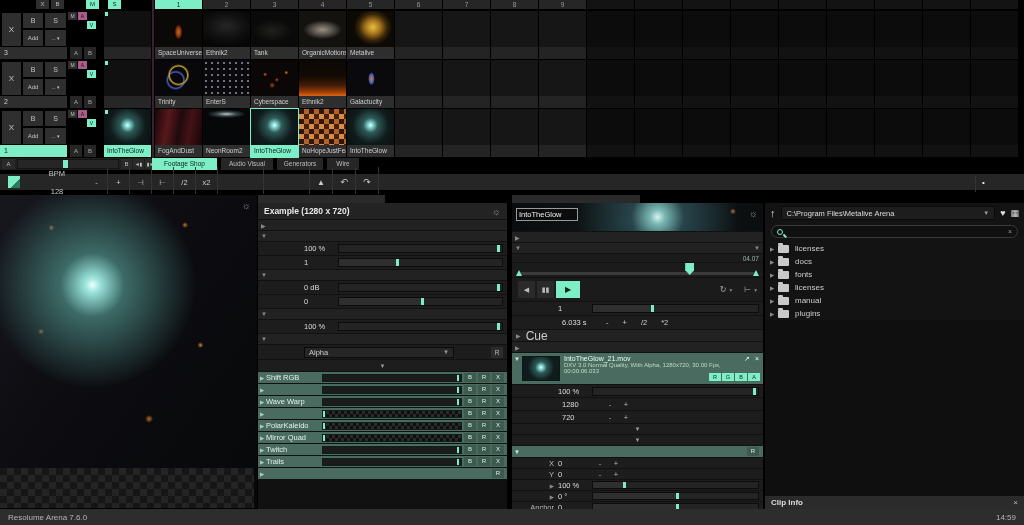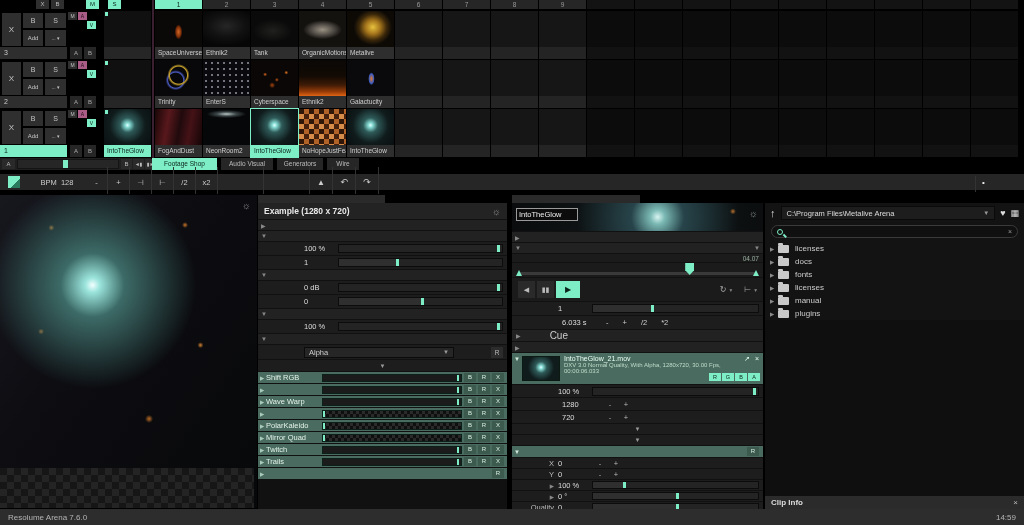--- a/index.html
+++ b/index.html
@@ -45,21 +45,21 @@
   #xfade-a{position:absolute;left:2px;top:1px;width:13px;height:10px;background:#2a2a2a;font-size:6px;line-height:10px;text-align:center;color:#bbb;}
   #fader-track{position:absolute;left:17px;top:1px;width:102px;height:10px;background:#262626;border:1px solid #141414;}
   #fader-handle{position:absolute;left:45%;top:0;width:5px;height:8px;background:var(--accent);}
   #xfade-b{position:absolute;left:121px;top:1px;width:11px;height:10px;background:#2a2a2a;font-size:6px;line-height:10px;text-align:center;color:#bbb;}
   .skip-btn{position:absolute;top:1px;width:11px;height:10px;background:#2a2a2a;color:#bbb;font-size:5px;line-height:10px;text-align:center;}
   .tab{position:absolute;top:0;height:12px;background:#262626;color:#bbb;font-size:6.5px;line-height:12px;text-align:center;}
   .tab.active{background:var(--accent);color:#0c241c;}
 
   
   #bpm-bar{position:absolute;left:0;top:172px;width:1024px;height:20px;background:#262626;border-top:2px solid #000;border-bottom:2px solid #000;display:flex;align-items:center;}
-  .bpm-cell{height:30px;border-right:1px solid #333;display:flex;align-items:center;justify-content:center;color:#ccc;font-size:7.5px;}
+  .bpm-cell{height:30px;border-right:1px solid #333;display:flex;align-items:center;justify-content:center;color:#ccc;font-size:7.5px;flex-direction:column;}
   #bpm-swatch{width:12px;height:12px;margin:0 8px;background:linear-gradient(135deg,var(--accent) 0 60%,#2a7a5e 60%);}
   #bpm-dot{position:absolute;right:34px;top:5px;width:8px;height:8px;color:#eee;font-size:8px;line-height:8px;}
   #bpm-sep-r{position:absolute;right:48px;top:2px;width:1px;height:16px;background:#333;}
 
   
   #main{position:absolute;left:0;top:194px;width:1024px;height:315px;background:#000;}
   #monitor{position:absolute;left:0;top:1px;width:257px;height:313px;overflow:hidden;background:#060809;}
   #monitor-img{position:absolute;left:0;top:0;width:257px;height:273px;
     background:
       radial-gradient(circle at 36% 33%, #f2ffff 0%, #9ae4dc 3%, #3c6a66 13%, rgba(20,30,30,0) 42%),
@@ -118,21 +118,21 @@
   #transport{height:23px;background:#1b1b1b;display:flex;align-items:center;padding:0 6px;}
   .tp-btn{width:17px;height:17px;background:#2a2a2a;color:#bbb;font-size:7px;display:flex;align-items:center;justify-content:center;margin-right:2px;}
   .tp-btn.play{width:24px;background:var(--accent);color:#0c241c;font-size:8px;}
   .tp-right{margin-left:auto;display:flex;align-items:center;gap:3px;color:#aaa;font-size:8px;}
   .tp-right .dda{font-size:5.5px;color:#888;}
   #dur-row{height:13px;}
   #dur-row span{font-size:7.5px;color:#ccc;margin-right:14px;}
   #dur-row .dv{width:34px;margin-left:50px;margin-right:10px;color:#ddd;}
   #cue-row{height:11px;background:#222;}
   #cue-row .arr{color:#888;font-size:6px;margin:0 5px 0 4px;}
-  #cue-row .cl{font-size:10px;color:#ccc;margin-left:24px;}
+  #cue-row .cl{font-size:12px;color:#ccc;}
   #file-card{height:31px;background:var(--teal);position:relative;flex:none;margin-bottom:1px;display:flex;}
   #file-card .arr{width:10px;color:#cfe8da;font-size:6px;text-align:center;padding-top:3px;}
   #file-thumb{width:38px;height:25px;margin-top:3px;flex:none;border:1px solid #0a1a12;
     background:radial-gradient(circle at 50% 45%, #e8ffff 0%, #8adfd8 8%, #2e5a58 26%, #101b1c 60%);}
   #file-text{flex:1;padding:2px 4px;overflow:hidden;}
   #file-title{font-size:7px;color:#eafff5;white-space:nowrap;}
   #file-desc1,#file-desc2{font-size:6px;color:#bedccb;white-space:nowrap;}
   #file-icons{position:absolute;right:4px;top:2px;color:#e8fff4;font-size:7px;display:flex;gap:5px;}
   #rgba{position:absolute;right:3px;bottom:3px;display:flex;gap:1px;}
   #rgba div{width:12px;height:8px;background:var(--accent);color:#0c241c;font-size:5.5px;line-height:8px;text-align:center;}
@@ -819,21 +819,21 @@
       </div>
       <div class="row xyrow">
         <div class="xl"><span class="arr" style="font-size:5.5px;color:#888">▶</span></div>
         <div class="xv">0 °</div>
         <div class="pslider" style="height:8px">
             <div class="fill" id="rot-fill" style="width: 50%;"></div>
             <div class="tick" id="rot-tick" style="left: 50%;"></div>
           </div>
       </div>
       <div class="row xyrow">
-        <div class="xl">Quality</div>
+        <div class="xl">Anchor</div>
         <div class="xv">0</div>
         <div class="pslider" style="height:8px">
             <div class="fill" id="anc-fill" style="width: 50%;"></div>
             <div class="tick" id="anc-tick" style="left: 50%;"></div>
           </div>
       </div>
     </div>
 
     <div id="browser">
       <div id="browser-top"></div>

